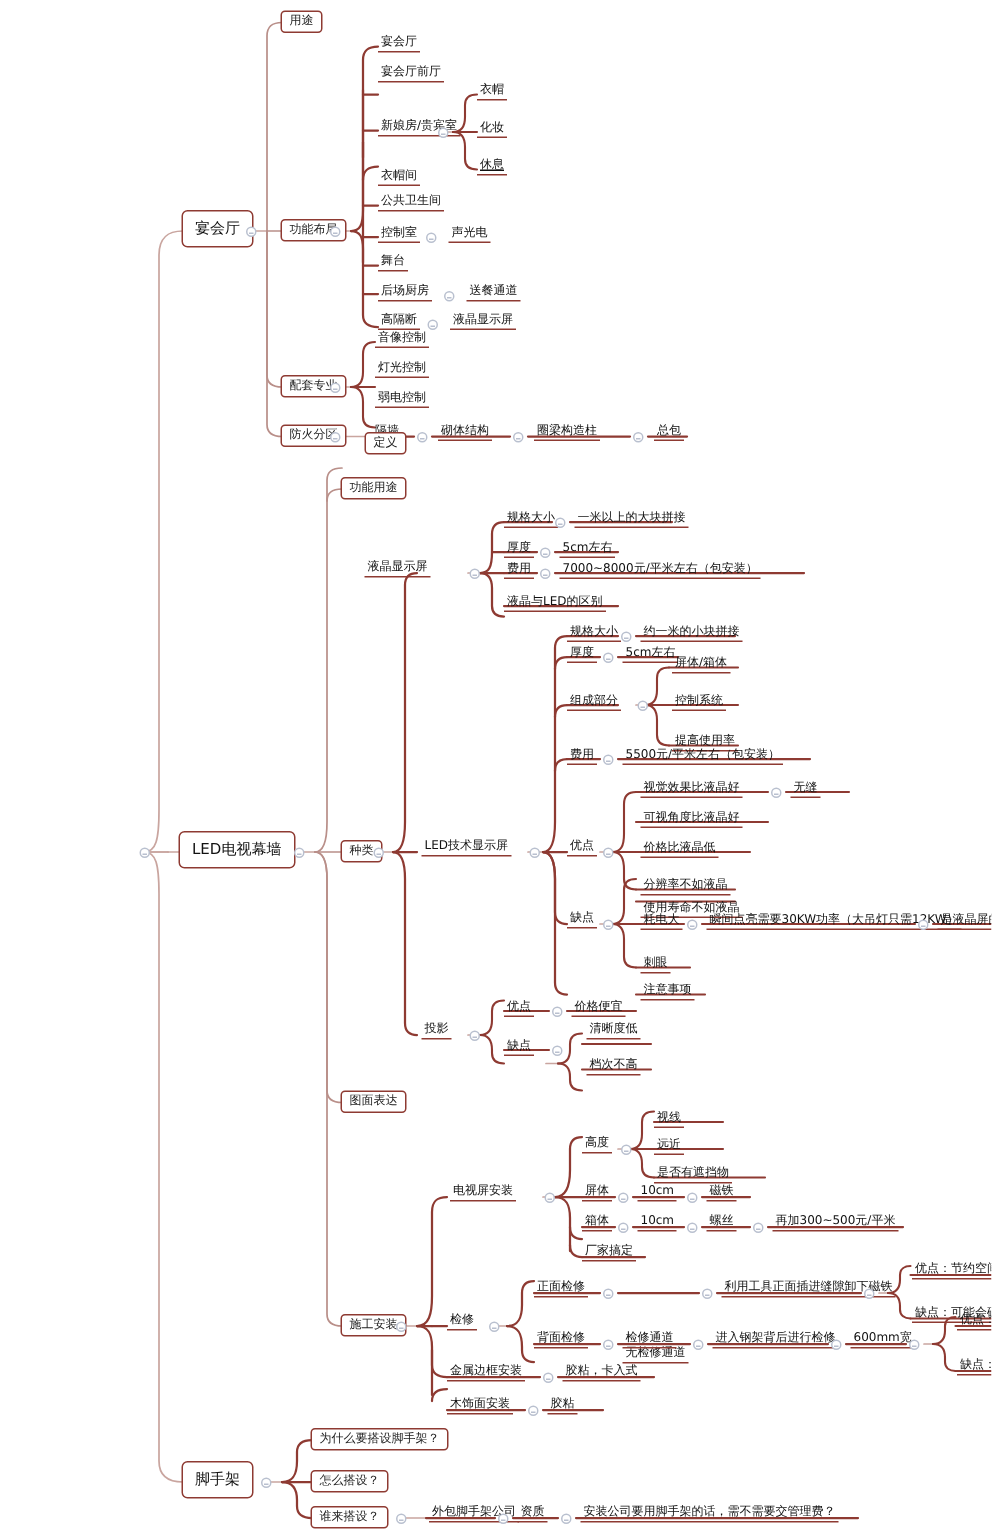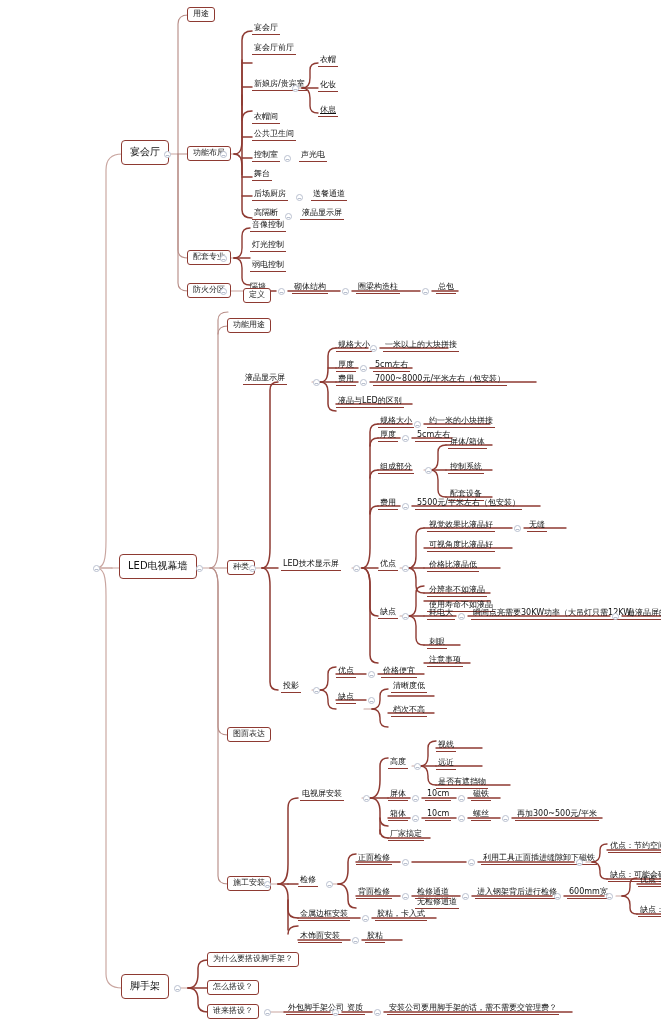--- a/index.html
+++ b/index.html
@@ -384,21 +384,21 @@
   <div class="dot" style="left:414px;top:421px;"></div>
   <div class="node leaf" style="left:427px;top:417px;">约一米的小块拼接</div>
   <div class="node leaf" style="left:378px;top:431px;">厚度</div>
   <div class="dot" style="left:402px;top:435px;"></div>
   <div class="node leaf" style="left:415px;top:431px;">5cm左右</div>
 
   <div class="node leaf" style="left:378px;top:463px;">组成部分</div>
   <div class="dot" style="left:425px;top:467px;"></div>
   <div class="node leaf" style="left:448px;top:438px;">屏体/箱体</div>
   <div class="node leaf" style="left:448px;top:463px;">控制系统</div>
-  <div class="node leaf" style="left:448px;top:490px;">配套设备</div>
+  <div class="node leaf" style="left:448px;top:490px;">提高使用率</div>
 
   <div class="node leaf" style="left:378px;top:499px;">费用</div>
   <div class="dot" style="left:402px;top:503px;"></div>
   <div class="node leaf" style="left:415px;top:499px;">5500元/平米左右（包安装）</div>
 
   <div class="node leaf" style="left:378px;top:560px;">优点</div>
   <div class="dot" style="left:402px;top:565px;"></div>
   <div class="node leaf" style="left:427px;top:521px;">视觉效果比液晶好</div>
   <div class="dot" style="left:514px;top:525px;"></div>
   <div class="node leaf" style="left:527px;top:521px;">无缝</div>

